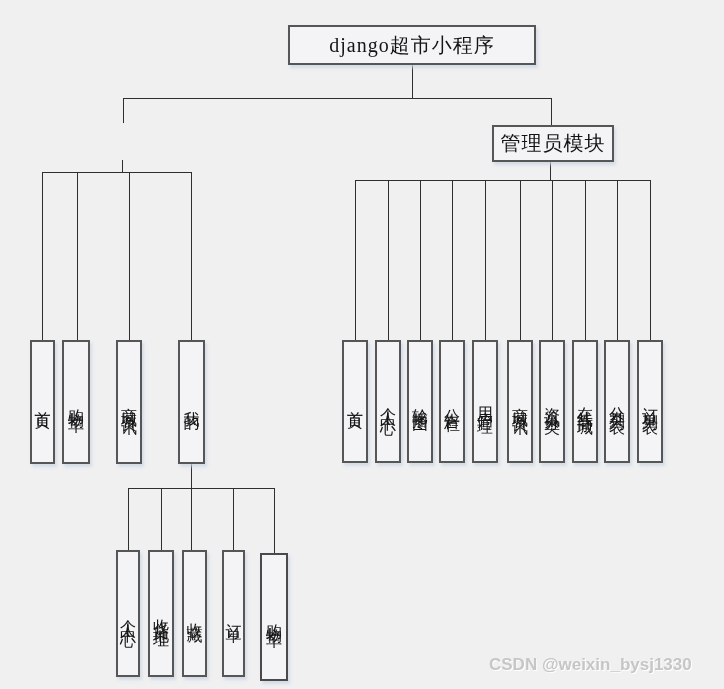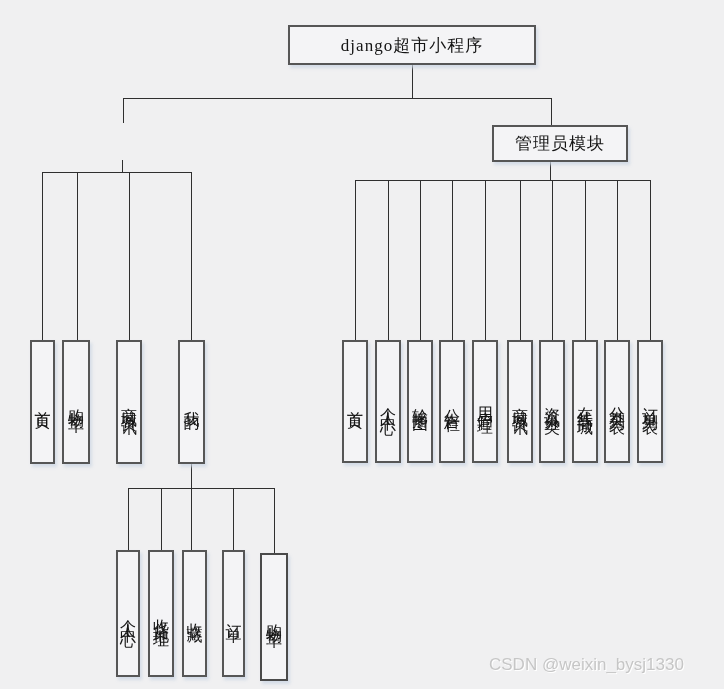--- a/index.html
+++ b/index.html
@@ -28,41 +28,42 @@
     box-sizing: border-box;
     background: #f4f4f6;
     border: 2px solid #565656;
     color: #141414;
     display: flex;
     align-items: center;
     justify-content: center;
     box-shadow: 2px 3px 3px rgba(203,214,228,0.75);
   }
   .node.hz span {
-    font-size: 17px;
+    font-size: 20px;
     letter-spacing: 1px;
     white-space: nowrap;
   }
   .node.vt span {
     writing-mode: vertical-rl;
     text-orientation: upright;
     font-size: 16px;
     letter-spacing: 4px;
     line-height: 1;
   }
   .node.dark { border-color: #4a4a4a; }
   .watermark {
     position: absolute;
     left: 489px;
     top: 655px;
     font-family: "Liberation Sans", "DejaVu Sans", sans-serif;
     font-size: 17px;
     color: #c6c6c6;
     text-shadow: 1px 1px 0 #ffffff;
     white-space: nowrap;
+    font-weight: bold;
   }
 </style>
 </head>
 <body>
 
 <div class="canvas">
 
   <div class="line v" style="left:412px; top:65px; height:33px;"></div>
   <div class="line h" style="left:123px; top:98px; width:429px;"></div>
   <div class="line v" style="left:123px; top:98px; height:25px;"></div>
@@ -93,21 +94,21 @@
   <div class="line v" style="left:128px; top:488px; height:62px;"></div>
   <div class="line v" style="left:161px; top:488px; height:62px;"></div>
   <div class="line v" style="left:191px; top:488px; height:62px;"></div>
   <div class="line v" style="left:233px; top:488px; height:62px;"></div>
   <div class="line v" style="left:274px; top:488px; height:65px;"></div>
 
   <div class="node hz" style="left:288px; top:25px; width:248px; height:40px;">
     <span>django超市小程序</span>
   </div>
 
-  <div class="node hz" style="left:492px; top:125px; width:136px; height:37px;">
+  <div class="node hz" style="left:492px; top:125px; width:122px; height:37px;">
     <span>管理员模块</span>
   </div>
 
   <div class="node vt" style="left:30px; top:340px; width:25px; height:124px;">
     <span>首页</span>
   </div>
   <div class="node vt" style="left:62px; top:340px; width:28px; height:124px;">
     <span>购物车</span>
   </div>
   <div class="node vt" style="left:116px; top:340px; width:26px; height:124px;">

